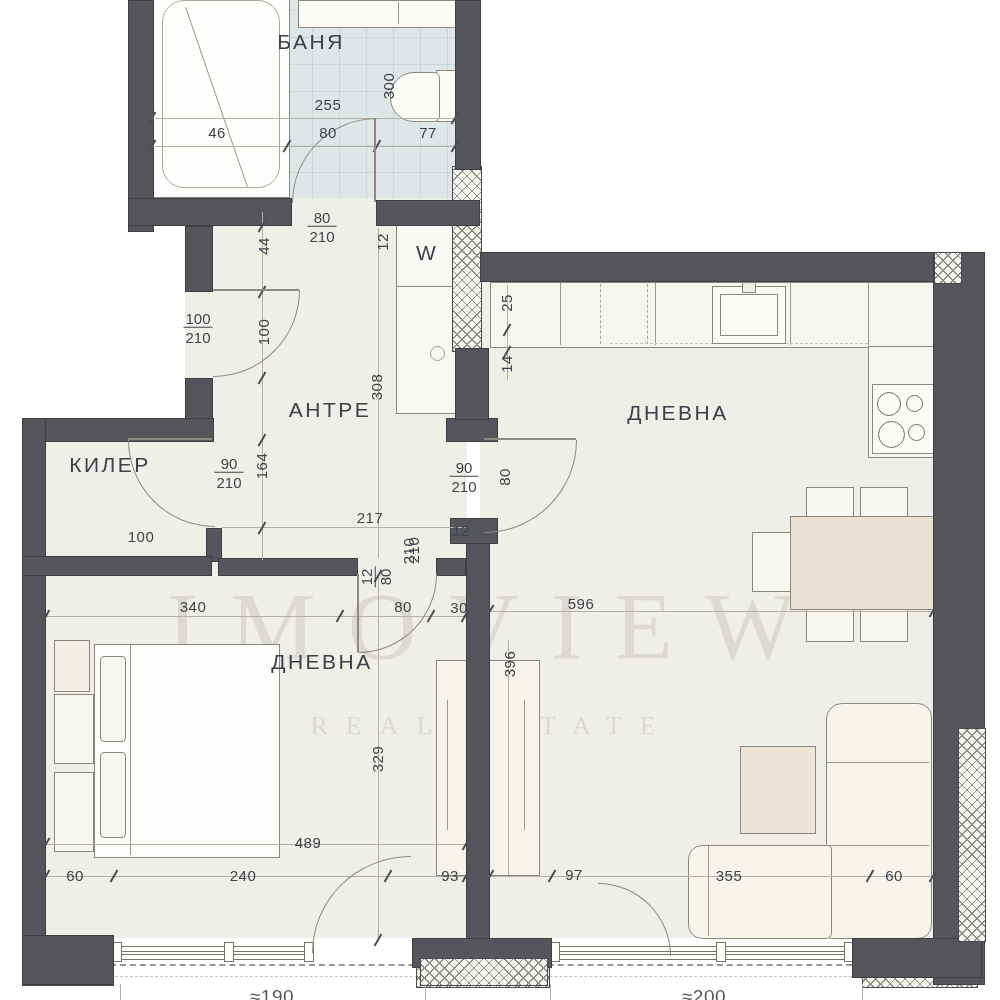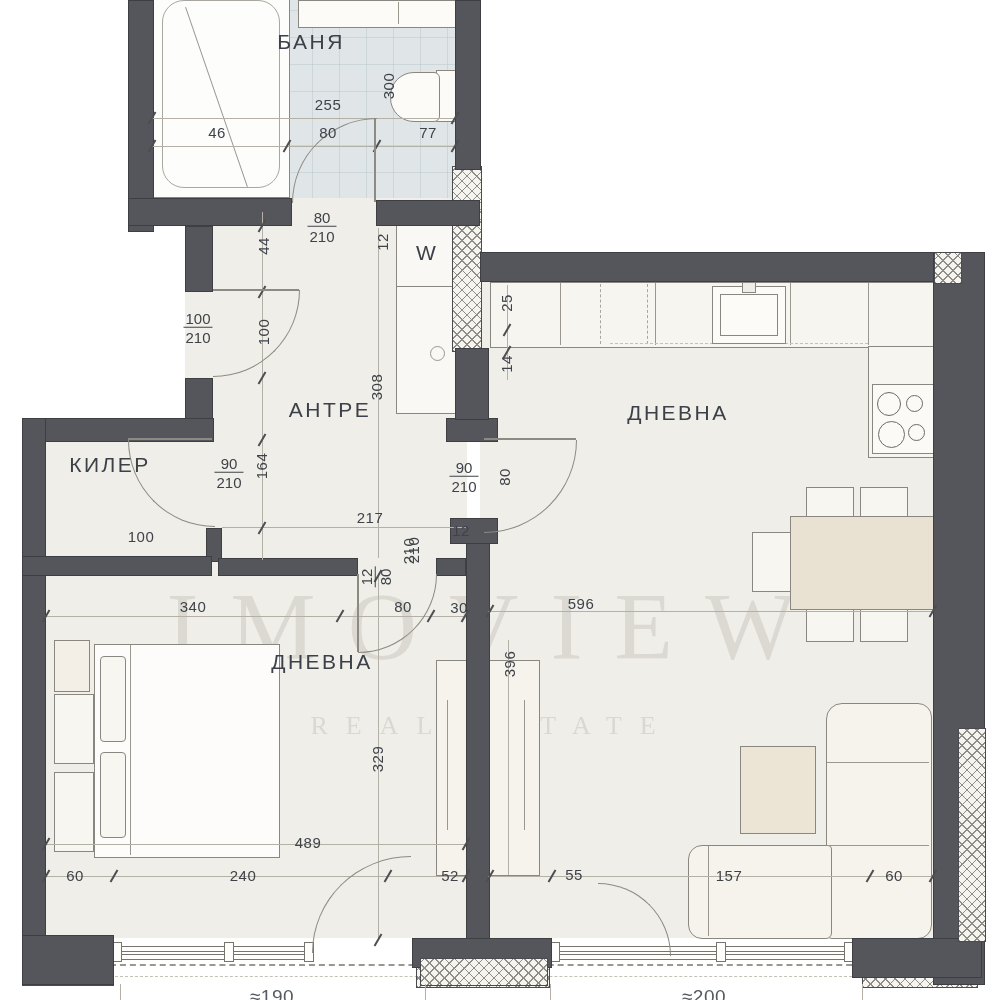--- a/index.html
+++ b/index.html
@@ -283,21 +283,21 @@
   <div class="dim" style="left:193px;top:606px">340</div>
   <div class="dim" style="left:403px;top:606px">80</div>
   <div class="dim" style="left:459px;top:607px">30</div>
   <div class="dim" style="left:581px;top:603px">596</div>
   <div class="dim v" style="left:509px;top:664px">396</div>
   <div class="dim v" style="left:377px;top:759px">329</div>
 
   <div class="dim" style="left:308px;top:842px">489</div>
   <div class="dim" style="left:75px;top:875px">60</div>
   <div class="dim" style="left:243px;top:875px">240</div>
-  <div class="dim" style="left:450px;top:875px">52</div>
-  <div class="dim" style="left:574px;top:874px">55</div>
-  <div class="dim" style="left:729px;top:875px">157</div>
+  <div class="dim" style="left:450px;top:875px">93</div>
+  <div class="dim" style="left:574px;top:874px">97</div>
+  <div class="dim" style="left:729px;top:875px">355</div>
   <div class="dim" style="left:894px;top:875px">60</div>
 
   <div class="dim cut" style="left:272px;top:997px">≈190</div>
   <div class="dim cut" style="left:704px;top:997px">≈200</div>
 
 </div>
 
 </body></html>

